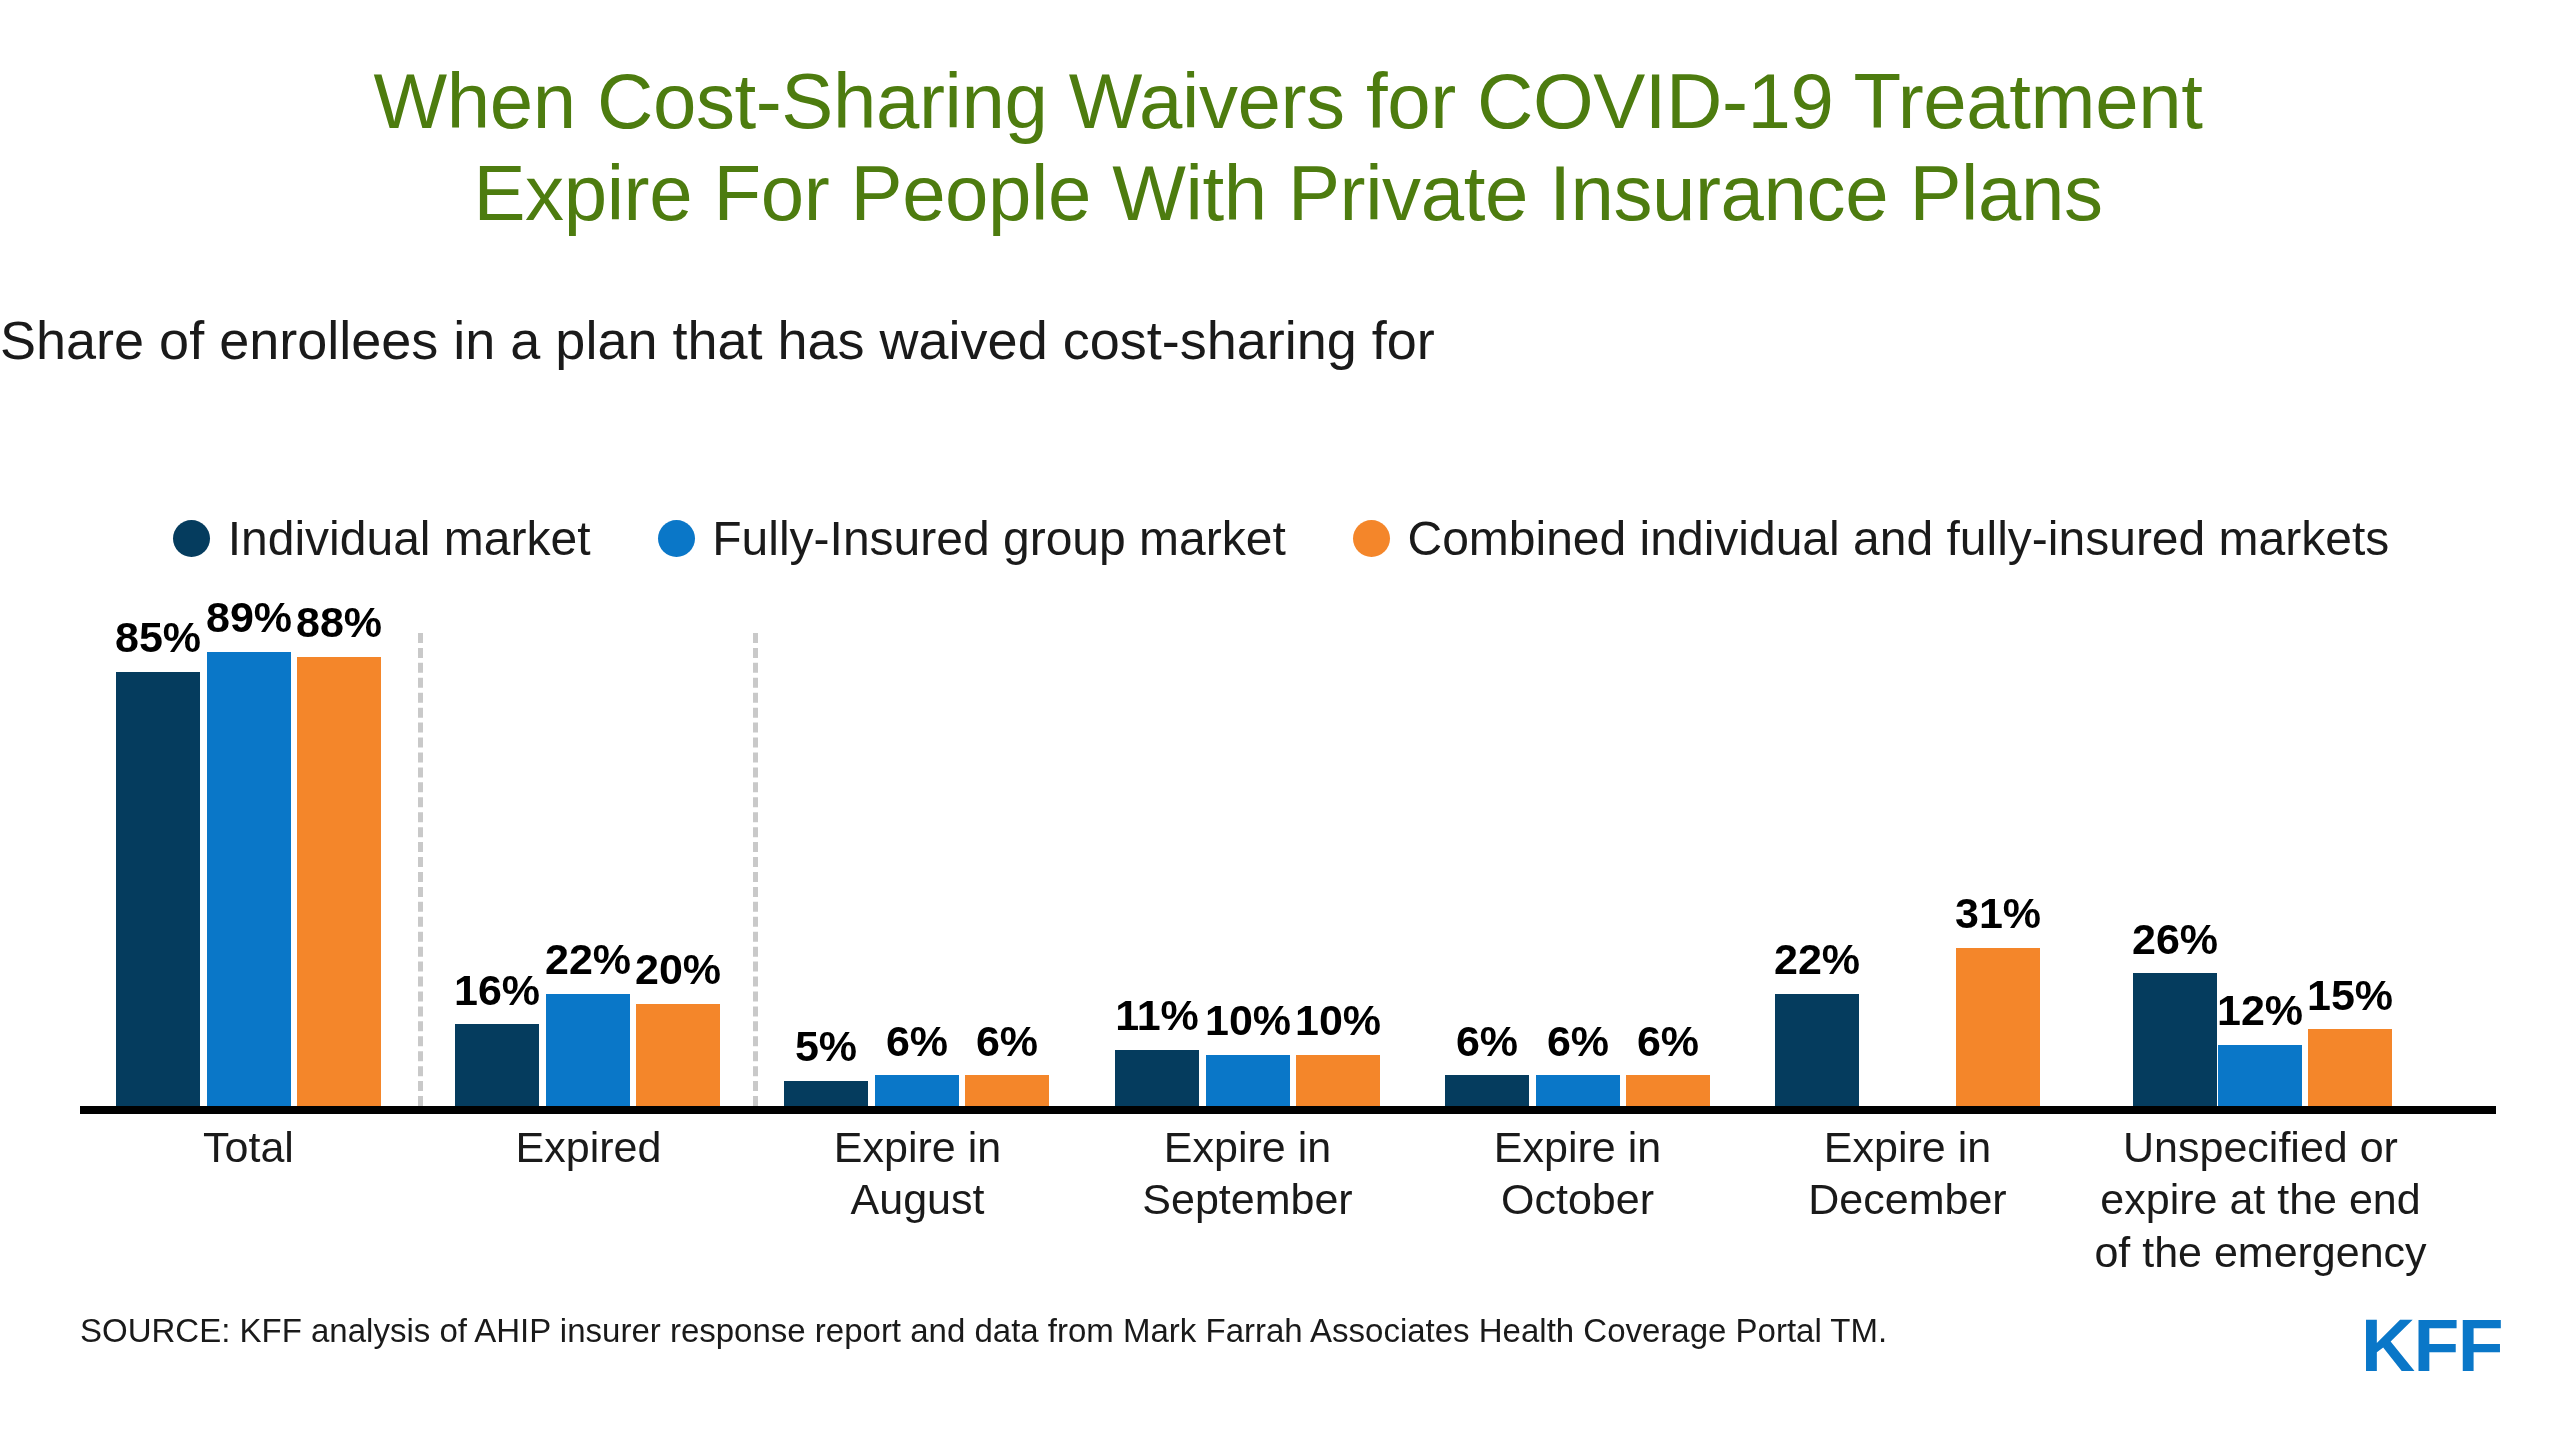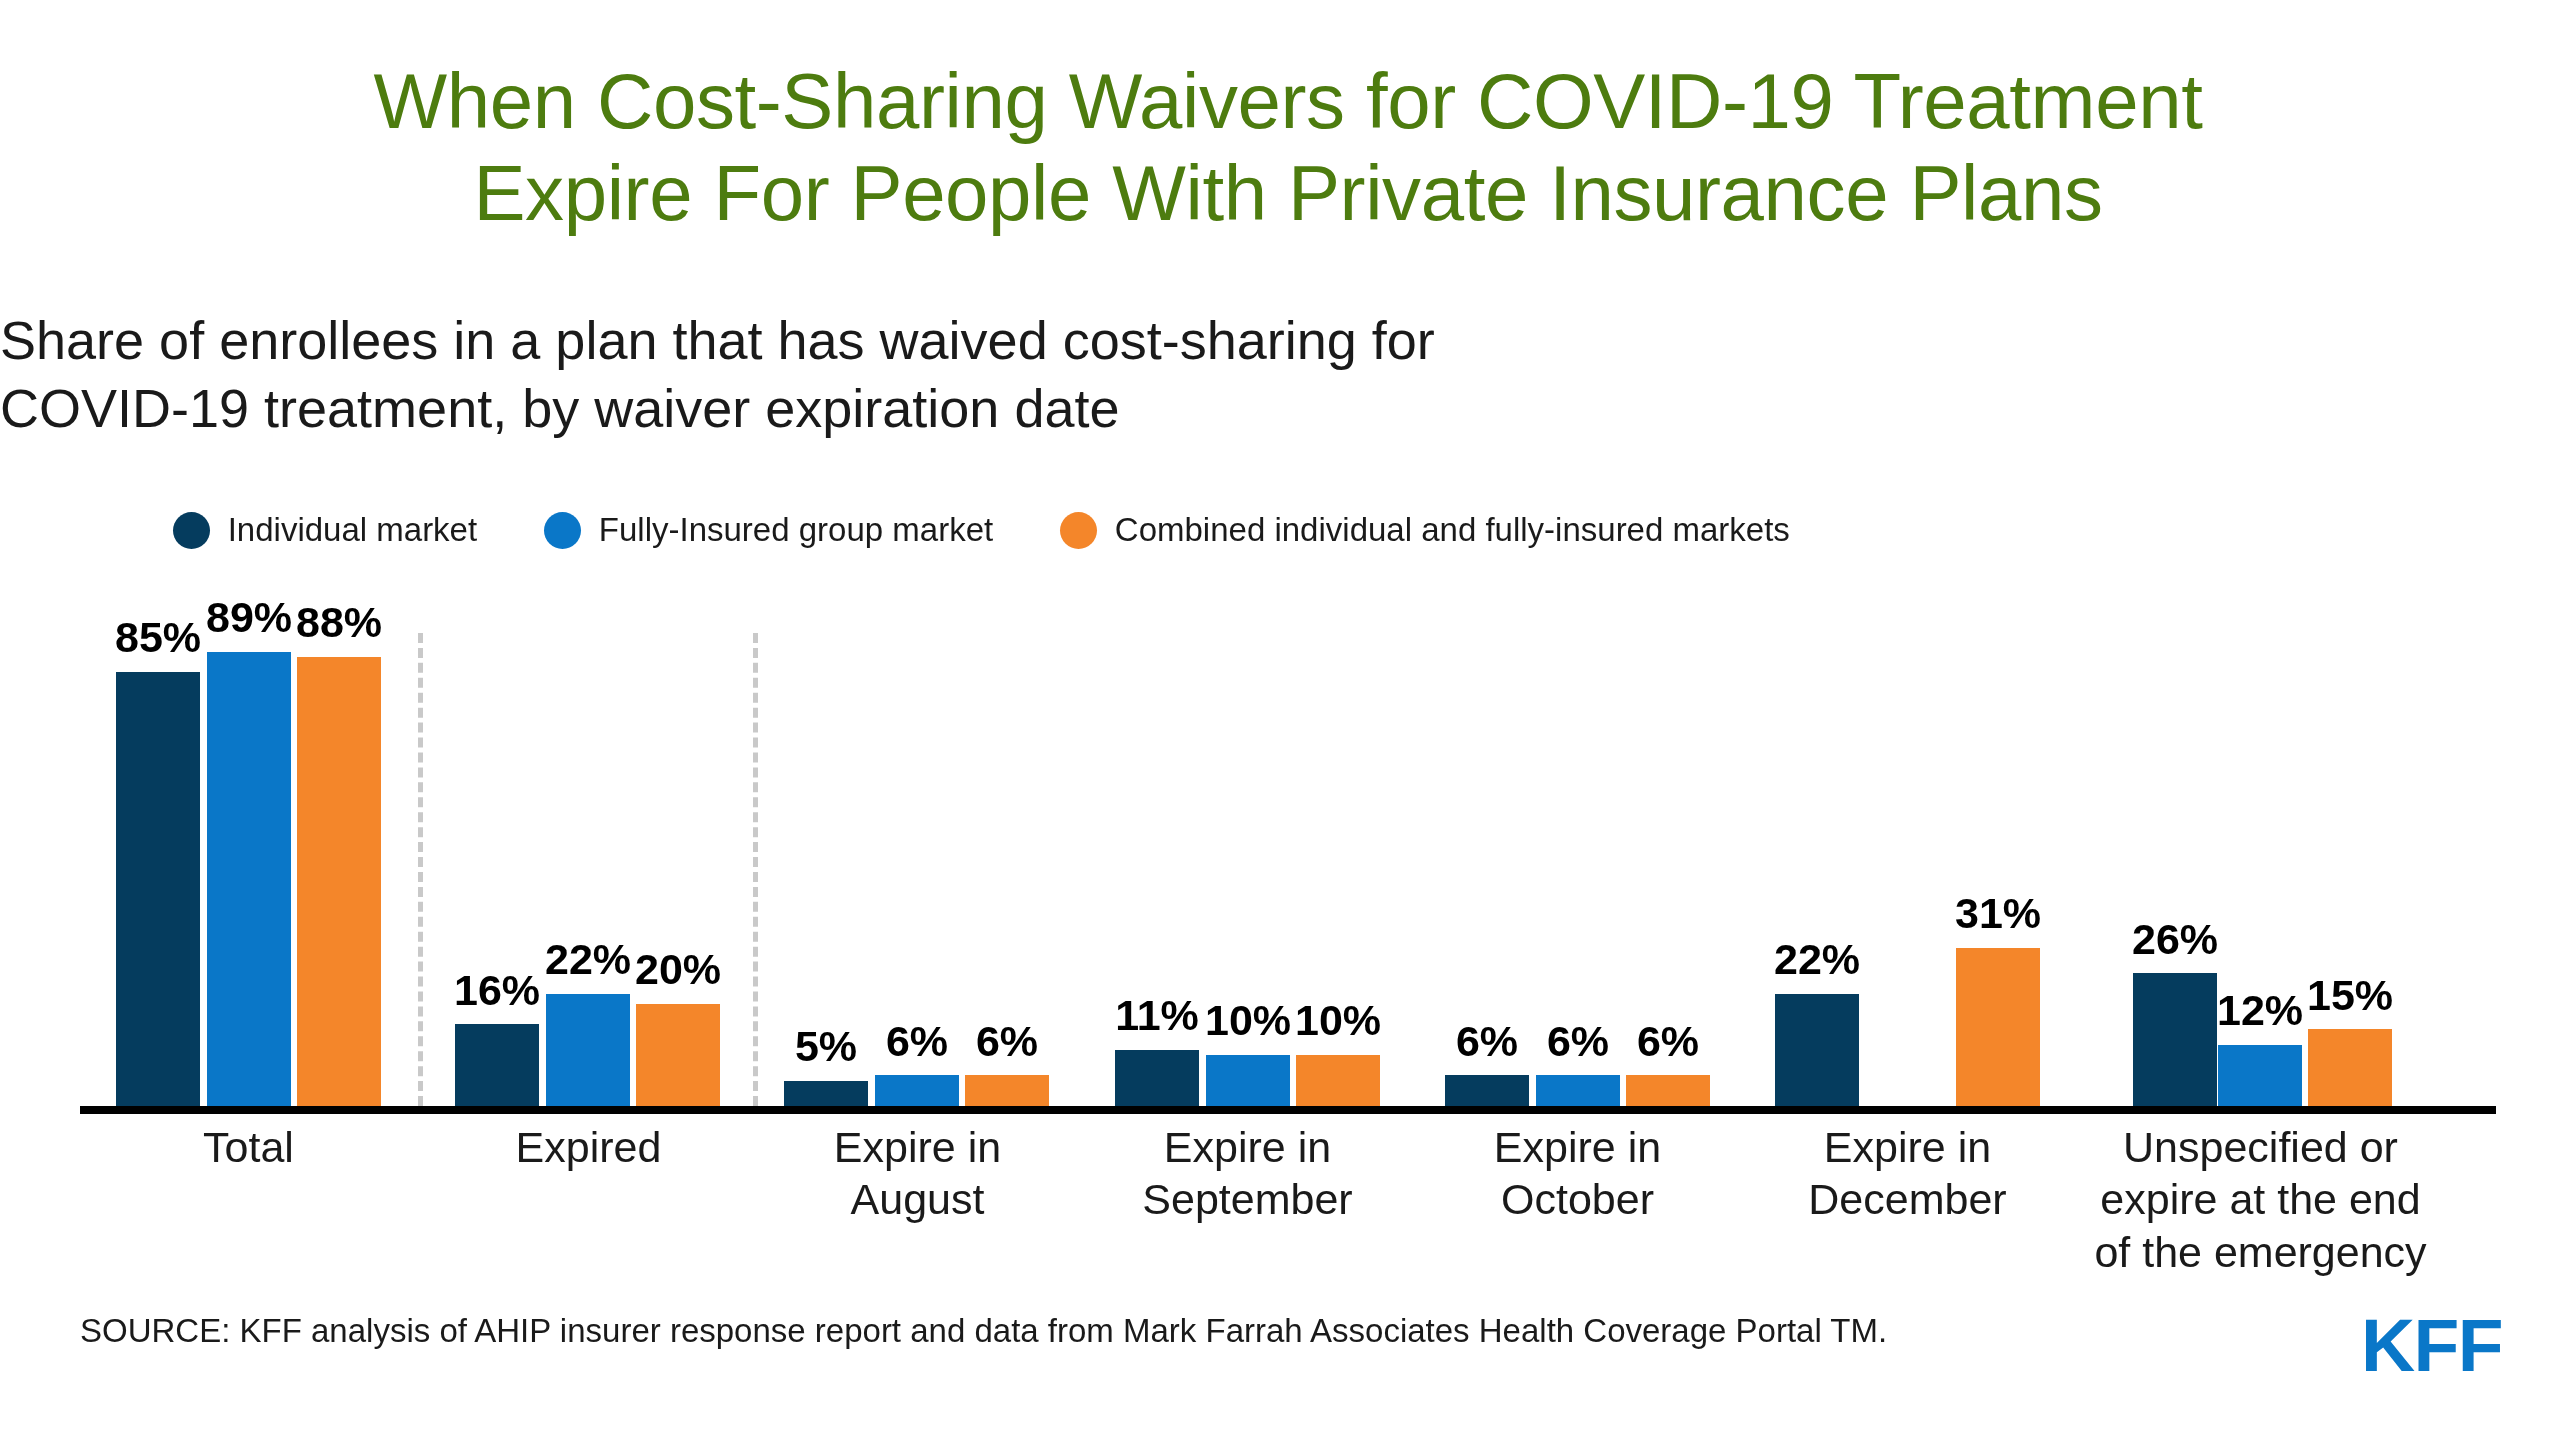--- a/index.html
+++ b/index.html
@@ -64,21 +64,21 @@
     margin-right: 67px;
   }
   .legend-swatch {
     width: 37px;
     height: 37px;
     border-radius: 50%;
     margin-right: 17.7px;
     flex: none;
   }
   .legend-label {
-    font-size: 33px;
+    font-size: 48px;
     color: #1a1a1a;
     white-space: nowrap;
   }
 
   
   .plot {
     position: absolute;
     left: 80px;
     top: 594px;
     width: 2416px;
@@ -172,21 +172,20 @@
 
 <div id="page">
 
   <div class="title-block">
     <div class="chart-title">When Cost-Sharing Waivers for COVID-19 Treatment</div>
     <div class="chart-title">Expire For People With Private Insurance Plans</div>
   </div>
 
   <div class="subtitle-block">
     <div class="chart-subtitle">Share of enrollees in a plan that has waived cost-sharing for</div>
-    <div class="chart-subtitle">COVID-19 treatment, by waiver expiration date</div>
   </div>
 
   <div class="legend" id="legend">
       <div class="legend-item">
         <span class="legend-swatch" style="background: rgb(5, 60, 94);"></span>
         <span class="legend-label">Individual market</span>
       </div>
       <div class="legend-item">
         <span class="legend-swatch" style="background: rgb(10, 119, 200);"></span>
         <span class="legend-label">Fully-Insured group market</span>

